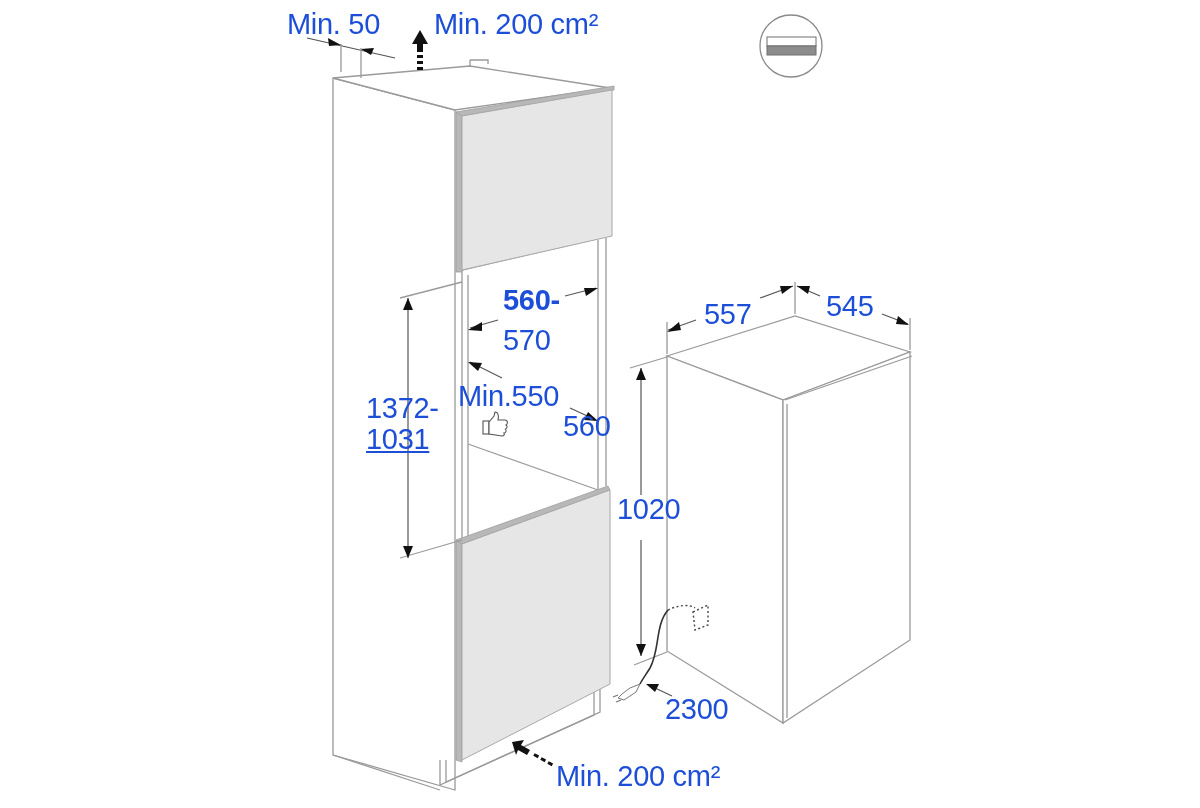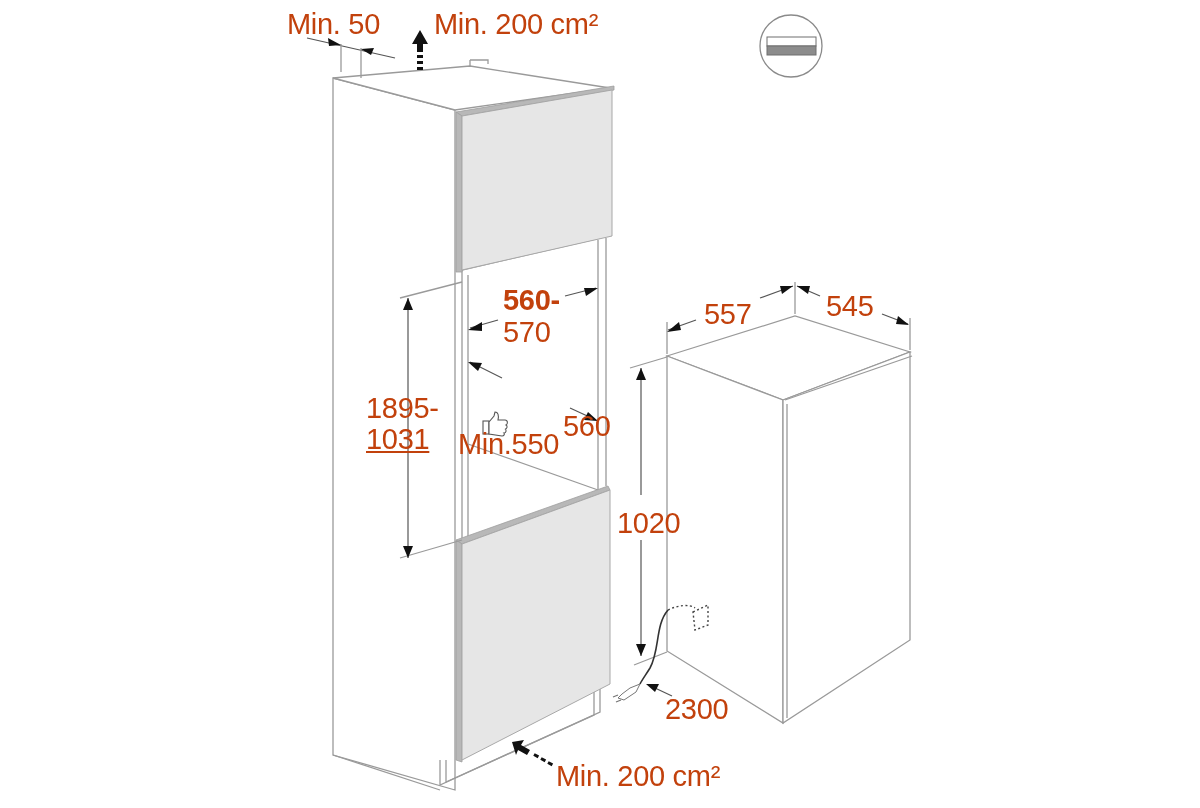--- a/index.html
+++ b/index.html
@@ -4,21 +4,21 @@
 <style>
   html,body{margin:0;padding:0;background:#ffffff;}
   body{width:1200px;height:808px;overflow:hidden;position:relative;font-family:"Liberation Sans",sans-serif;}
   svg{position:absolute;left:0;top:0;}
   .ln{stroke:#9a9a9a;stroke-width:1.3;fill:none;}
   .lnw{stroke:#9a9a9a;stroke-width:1.3;fill:#ffffff;}
   .dim{stroke:#555;stroke-width:1.2;fill:none;}
   .panel{fill:#e6e6e6;stroke:#a8a8a8;stroke-width:1;}
   .edge{fill:#b8b8b8;stroke:#a0a0a0;stroke-width:0.8;}
   .arr{fill:#111;}
-  .lbl{position:absolute;color:#c2410c;font-size:29px;line-height:30px;white-space:nowrap;letter-spacing:-0.3px;}
+  .lbl{position:absolute;color:#1d4ed8;font-size:29px;line-height:30px;white-space:nowrap;letter-spacing:-0.3px;}
 </style>
 </head>
 <body>
 
 <svg width="1200" height="808" viewBox="0 0 1200 808">
 
   <g>
 
     <polygon class="lnw" points="333,78 455,110 455,790 333,755"></polygon>
 
@@ -142,24 +142,24 @@
   <g transform="translate(483,412)">
     <rect x="0" y="9" width="6" height="13" fill="#fff" stroke="#555" stroke-width="1.1"></rect>
     <path d="M6,10 L11,4 L12,0 C15,0 16,3 15,8 L22,8 C25,8 25,12 23,13 C25,14 24,17 22,17 C24,18 23,21 21,21 C22,22 21,24 19,24 L6,22 Z" fill="#fff" stroke="#555" stroke-width="1.1"></path>
   </g>
 </svg>
 
 <div class="lbl" style="left:287px;top:9px;">Min. 50</div>
 <div class="lbl" style="left:434px;top:9px;">Min. 200 cm²</div>
 
 <div class="lbl" style="left:503px;top:285px;font-weight:bold;">560-</div>
-<div class="lbl" style="left:503px;top:317px;">570</div>
-<div class="lbl" style="left:458px;top:381px;margin-top:48px;">Min.550</div>
+<div class="lbl" style="left:503px;top:325px;">570</div>
+<div class="lbl" style="left:458px;top:381px;">Min.550</div>
 <div class="lbl" style="left:519px;top:411px;margin-left:44px;">560</div>
-<div class="lbl" style="left:366px;top:393px;">1895-</div>
+<div class="lbl" style="left:366px;top:393px;">1372-</div>
 <div class="lbl" style="left:366px;top:424px;text-decoration:underline;">1031</div>
 
 <div class="lbl" style="left:704px;top:299px;">557</div>
 <div class="lbl" style="left:826px;top:291px;">545</div>
-<div class="lbl" style="left:617px;top:508px;">1020</div>
+<div class="lbl" style="left:617px;top:494px;">1020</div>
 <div class="lbl" style="left:665px;top:694px;">2300</div>
 
 <div class="lbl" style="left:556px;top:761px;">Min. 200 cm²</div>
 
 </body></html>

